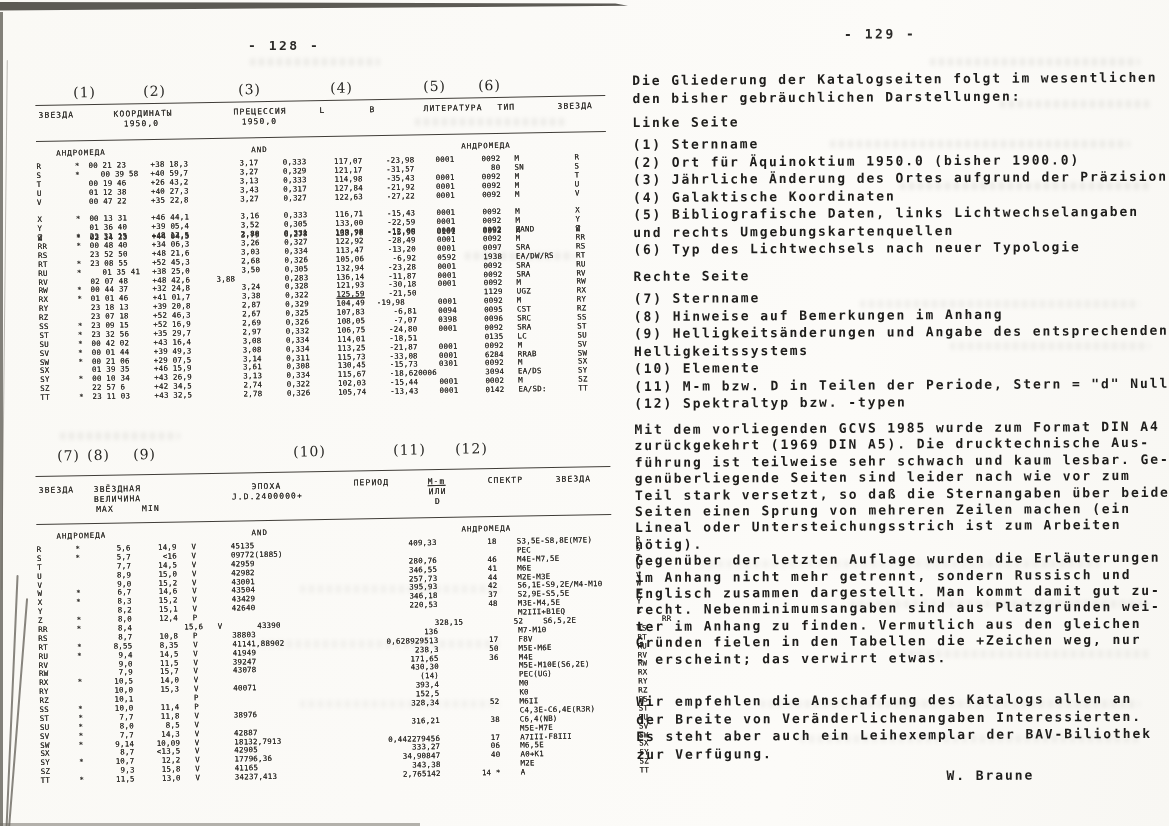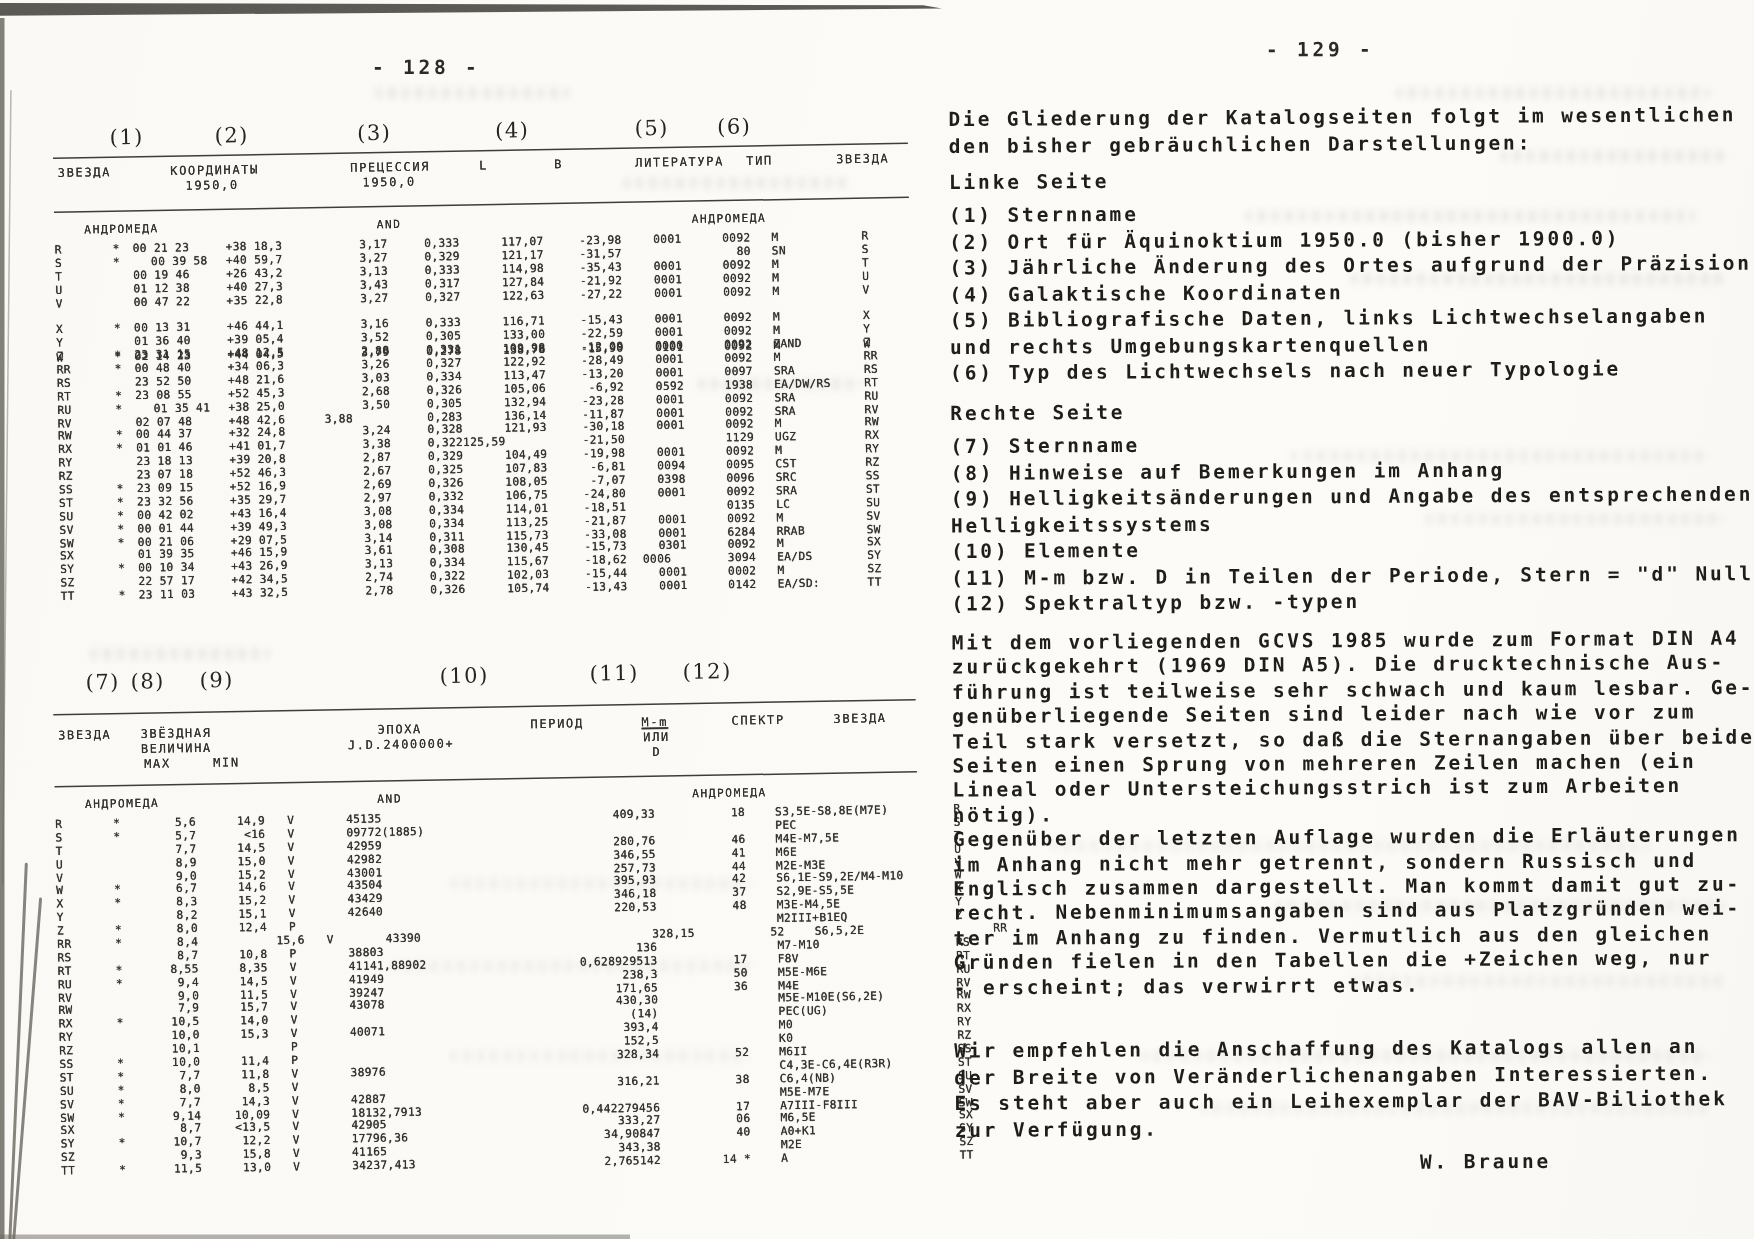--- a/index.html
+++ b/index.html
@@ -321,36 +321,36 @@
         <span class="tcell" style="width: 20px; text-align: left; padding-left: 14px;">M</span>
         <span class="tcell" style="width: 26px; text-align: left; padding-left: 40px;">RW</span>
       </div>
       <div class="trow">
         <span class="tcell" style="width: 30px; text-align: left;">RX</span>
         <span class="tcell" style="width: 22px; text-align: center;">*</span>
         <span class="tcell" style="width: 62px; text-align: left;">01 01 46</span>
         <span class="tcell" style="width: 64px; text-align: left;">+41 01,7</span>
         <span class="tcell" style="width: 44px; text-align: right;">3,38</span>
         <span class="tcell" style="width: 48px; text-align: right;">0,322</span>
-        <span class="tcell" style="width: 56px; ">125,59</span>
+        <span class="tcell" style="width: 56px; text-align: right; text-decoration: underline;">125,59</span>
         <span class="tcell" style="width: 52px; text-align: right;">-21,50</span>
         <span class="tcell" style="width: 40px; text-align: right;"></span>
         <span class="tcell" style="width: 46px; text-align: right;">1129</span>
         <span class="tcell" style="width: 20px; text-align: left; padding-left: 14px;">UGZ</span>
         <span class="tcell" style="width: 26px; text-align: left; padding-left: 40px;">RX</span>
       </div>
       <div class="trow">
         <span class="tcell" style="width: 30px; text-align: left;">RY</span>
         <span class="tcell" style="width: 22px; text-align: center;"></span>
         <span class="tcell" style="width: 62px; text-align: left;">23 18 13</span>
         <span class="tcell" style="width: 64px; text-align: left;">+39 20,8</span>
         <span class="tcell" style="width: 44px; text-align: right;">2,87</span>
         <span class="tcell" style="width: 48px; text-align: right;">0,329</span>
         <span class="tcell" style="width: 56px; text-align: right;">104,49</span>
-        <span class="tcell" style="width: 52px; text-align: right;">-19,98</span>
+        <span class="tcell" style="width: 52px; text-align: center;">-19,98</span>
         <span class="tcell" style="width: 40px; text-align: right;">0001</span>
         <span class="tcell" style="width: 46px; text-align: right;">0092</span>
         <span class="tcell" style="width: 20px; text-align: left; padding-left: 14px;">M</span>
         <span class="tcell" style="width: 26px; text-align: left; padding-left: 40px;">RY</span>
       </div>
       <div class="trow">
         <span class="tcell" style="width: 30px; text-align: left;">RZ</span>
         <span class="tcell" style="width: 22px; text-align: center;"></span>
         <span class="tcell" style="width: 62px; text-align: left;">23 07 18</span>
         <span class="tcell" style="width: 64px; text-align: left;">+52 46,3</span>
@@ -449,29 +449,29 @@
       </div>
       <div class="trow">
         <span class="tcell" style="width: 30px; text-align: left;">SY</span>
         <span class="tcell" style="width: 22px; text-align: center;">*</span>
         <span class="tcell" style="width: 62px; text-align: left;">00 10 34</span>
         <span class="tcell" style="width: 64px; text-align: left;">+43 26,9</span>
         <span class="tcell" style="width: 44px; text-align: right;">3,13</span>
         <span class="tcell" style="width: 48px; text-align: right;">0,334</span>
         <span class="tcell" style="width: 56px; text-align: right;">115,67</span>
         <span class="tcell" style="width: 52px; text-align: right;">-18,62</span>
-        <span class="tcell" style="width: 40px; text-align: center;">0006</span>
+        <span class="tcell" style="width: 40px; text-align: left;">0006</span>
         <span class="tcell" style="width: 46px; text-align: right;">3094</span>
         <span class="tcell" style="width: 20px; text-align: left; padding-left: 14px;">EA/DS</span>
         <span class="tcell" style="width: 26px; text-align: left; padding-left: 40px;">SY</span>
       </div>
       <div class="trow">
         <span class="tcell" style="width: 30px; text-align: left;">SZ</span>
         <span class="tcell" style="width: 22px; text-align: center;"></span>
-        <span class="tcell" style="width: 62px; text-align: left;">22 57 17</span>
+        <span class="tcell" style="width: 62px; text-align: left;">22 57 6</span>
         <span class="tcell" style="width: 64px; text-align: left;">+42 34,5</span>
         <span class="tcell" style="width: 44px; text-align: right;">2,74</span>
         <span class="tcell" style="width: 48px; text-align: right;">0,322</span>
         <span class="tcell" style="width: 56px; text-align: right;">102,03</span>
         <span class="tcell" style="width: 52px; text-align: right;">-15,44</span>
         <span class="tcell" style="width: 40px; text-align: right;">0001</span>
         <span class="tcell" style="width: 46px; text-align: right;">0002</span>
         <span class="tcell" style="width: 20px; text-align: left; padding-left: 14px;">M</span>
         <span class="tcell" style="width: 26px; text-align: left; padding-left: 40px;">SZ</span>
       </div>

